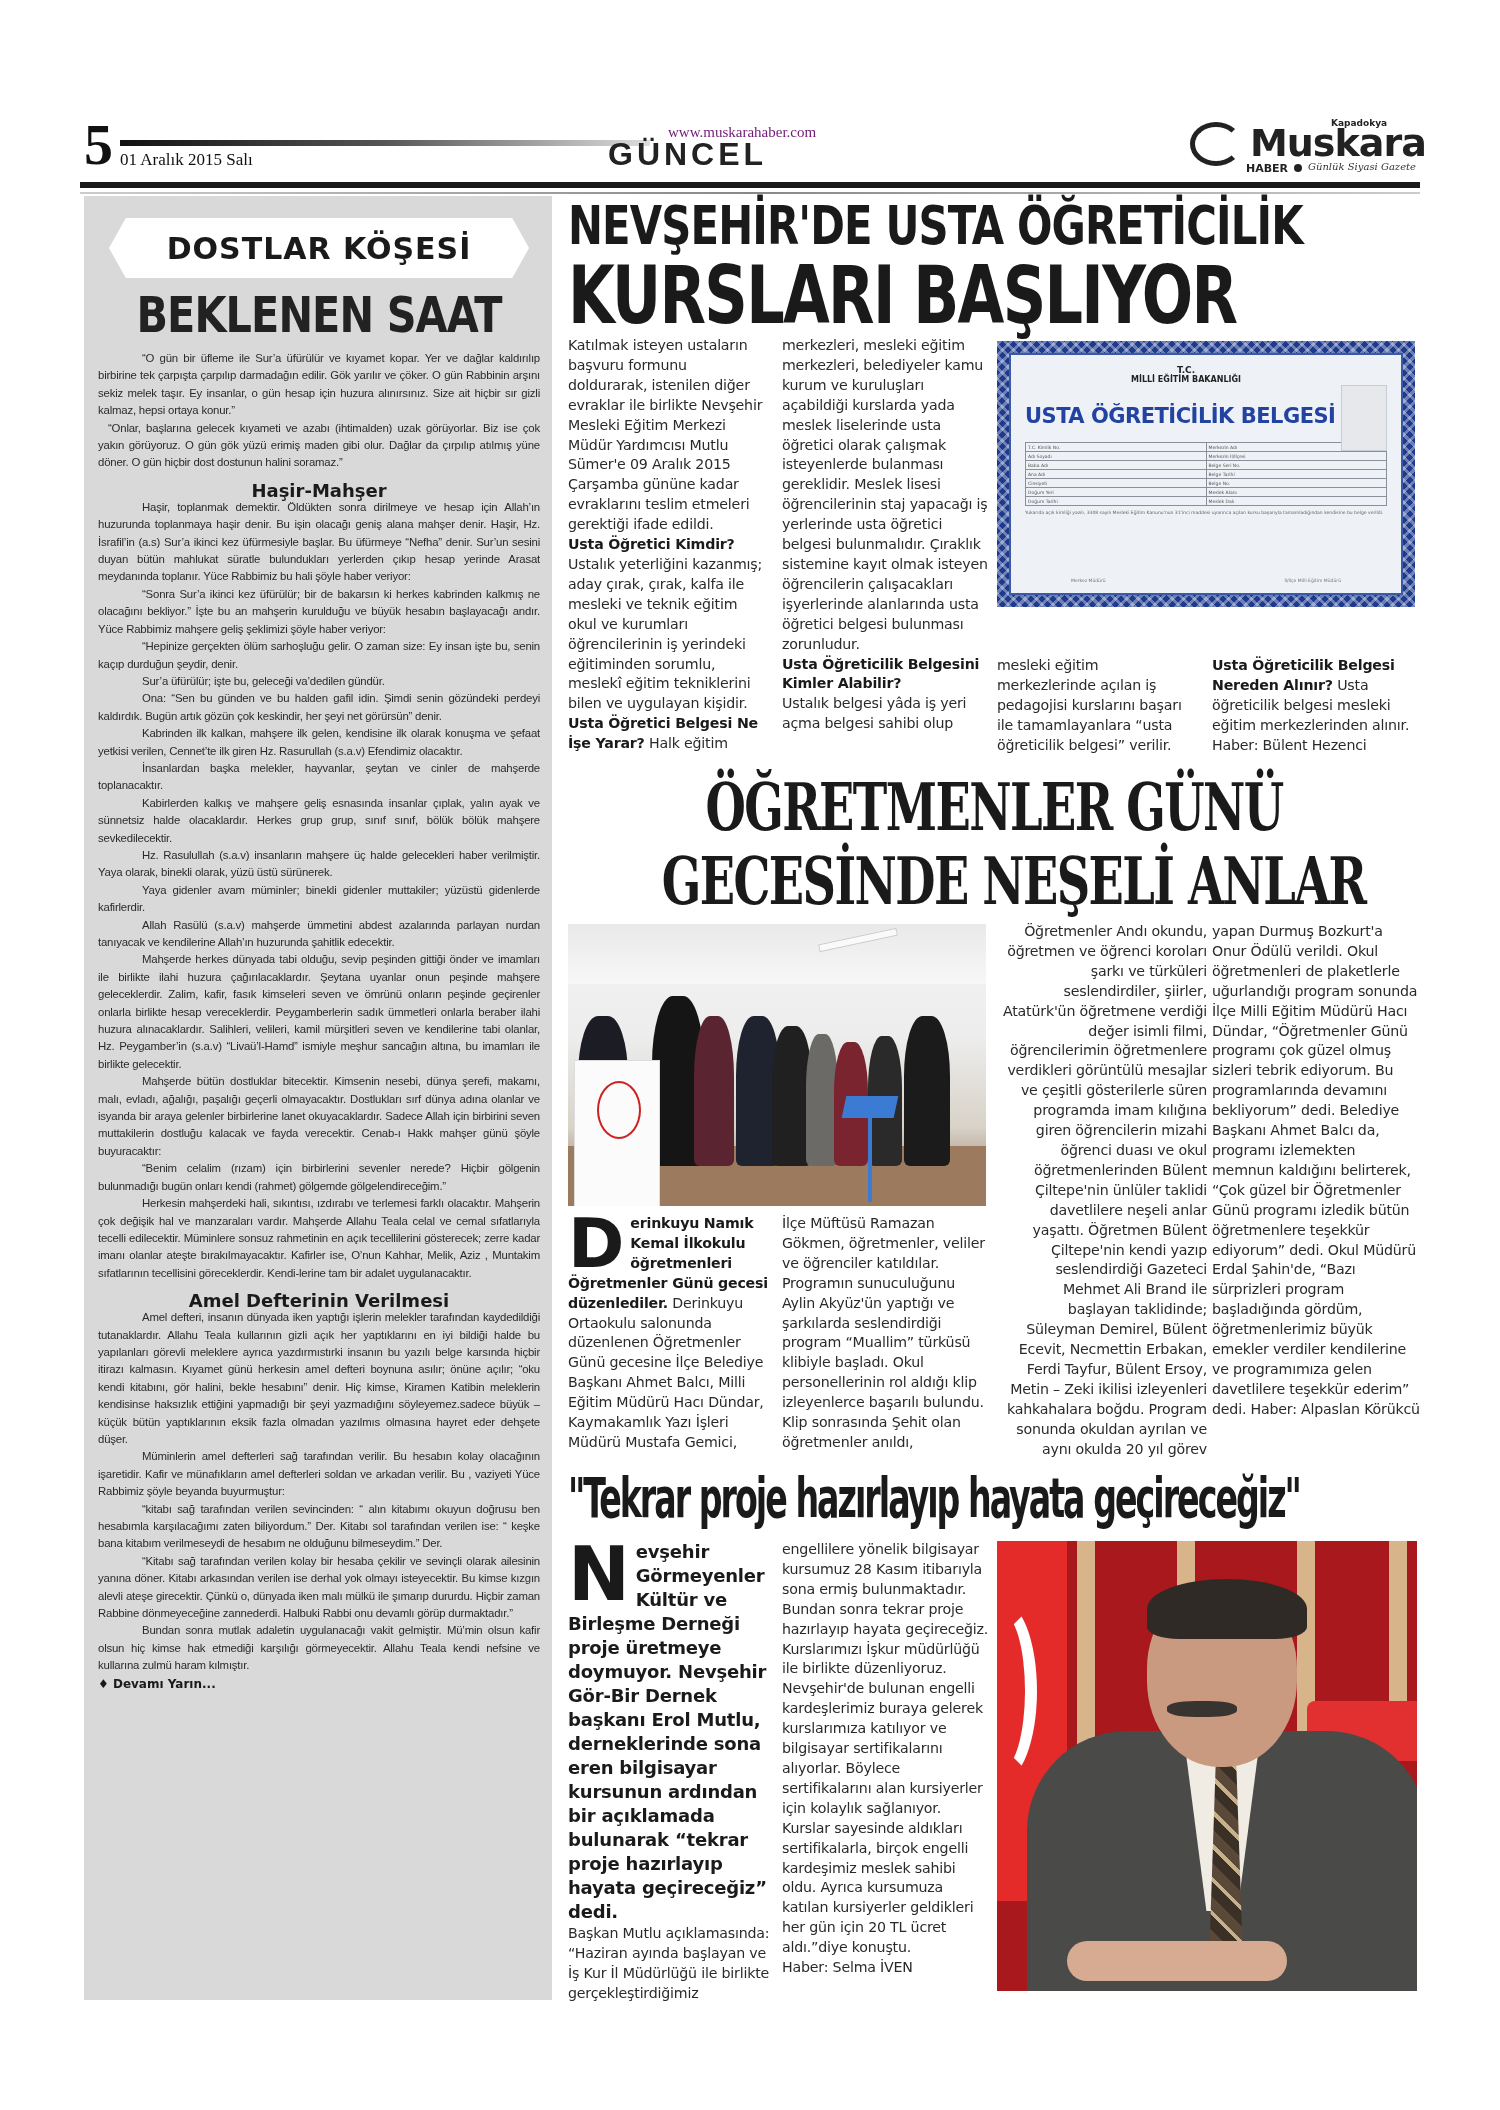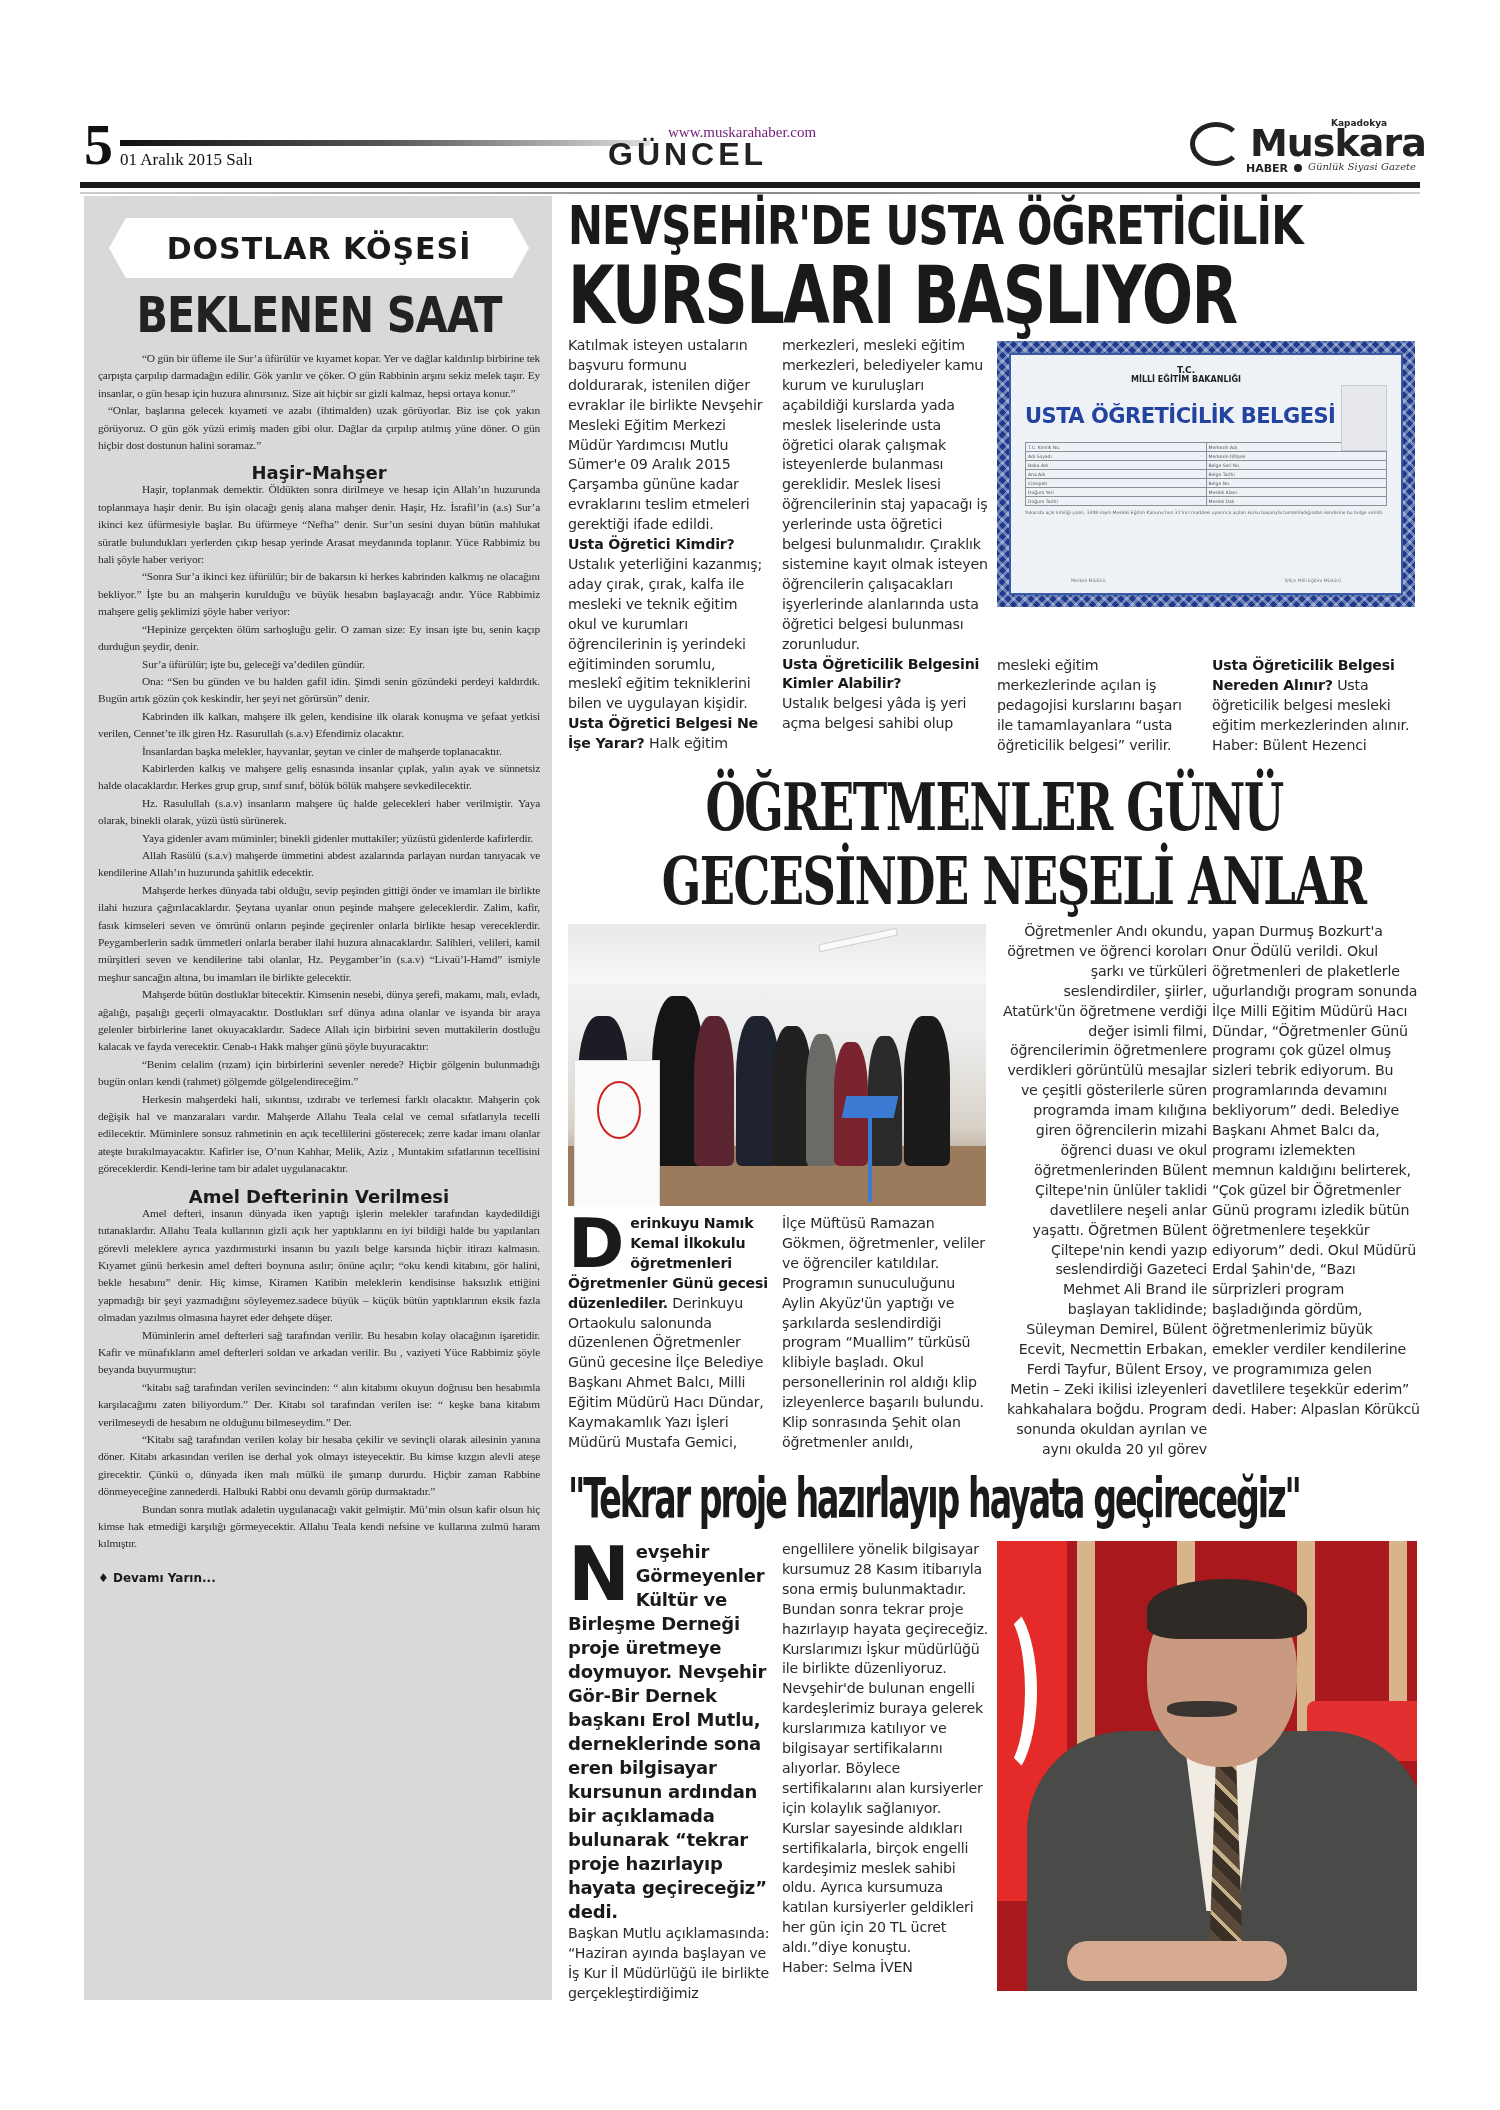--- a/index.html
+++ b/index.html
@@ -22,25 +22,25 @@
   .brand-tag { position: absolute; left: 118px; top: 45px; font-family: "DejaVu Serif", serif; font-style: italic; font-size: 10px; color: #333; }
   .rule-top { position: absolute; left: 80px; top: 182px; width: 1340px; height: 6px; background: #1a1a1a; }
   .rule-top2 { position: absolute; left: 80px; top: 192px; width: 1340px; height: 2px; background: linear-gradient(to right, #ccc, #888, #ccc); }
 
   
   .col-left { position: absolute; left: 84px; top: 196px; width: 468px; height: 1804px; background: #d9d9d9; padding: 14px 12px 10px 14px; }
   .banner { position: relative; margin: 8px auto 0; width: 420px; height: 60px; background: #ffffff; display: flex; align-items: center; justify-content: center;
     clip-path: polygon(4% 0, 96% 0, 100% 50%, 96% 100%, 4% 100%, 0 50%); }
   .banner span { font-family: "DejaVu Sans", sans-serif; font-weight: bold; font-size: 30px; letter-spacing: 1px; color: #1a1a1a; }
   .col-title { text-align: center; font-family: "DejaVu Sans Condensed", "DejaVu Sans", sans-serif; font-weight: bold; font-size: 50px; letter-spacing: -1px; line-height: 70px; color: #222; transform: scaleX(0.92); margin-top: 2px; }
-  .col-left p { font-family: Liberation Serif, serif; font-size: 11.4px; line-height: 17.4px; text-align: justify; color: #2a2a2a; letter-spacing: -0.2px; }
+  .col-left p { font-family: Liberation Sans, sans-serif; font-size: 11.4px; line-height: 17.4px; text-align: justify; color: #2a2a2a; letter-spacing: -0.2px; }
   .col-left p.ind { text-indent: 44px; }
   .col-left p.ind2 { text-indent: 10px; }
   .col-left h4 { font-size: 18px; font-weight: bold; text-align: center; color: #1a1a1a; margin-top: 10px; line-height: 17px; }
-  .col-left .cont { font-weight: bold; font-size: 12px; margin-top: 18px; }
+  .col-left .cont { font-weight: bold; font-size: 12px; margin-top: 2px; }
 
   
   .h1a { position: absolute; left: 568px; top: 196px; width: 852px; font-family: "DejaVu Sans Condensed", "DejaVu Sans", sans-serif; font-weight: bold; color: #1a1a1a; }
   .h1a .l1 { font-size: 54px; line-height: 60px; letter-spacing: -1px; white-space: nowrap; transform: scaleX(0.86); transform-origin: left; }
   .h1a .l2 { font-size: 80px; line-height: 80px; letter-spacing: -2px; white-space: nowrap; transform: scaleX(0.84); transform-origin: left; }
 
   .txt { position: absolute; font-family: "DejaVu Sans", sans-serif; font-size: 14.2px; line-height: 19.9px; color: #2a2a2a; letter-spacing: -0.2px; }
   .txt b { color: #1a1a1a; }
 
   .cert { position: absolute; left: 997px; top: 341px; width: 418px; height: 266px; background: #1e3a8c; padding: 12px; }

